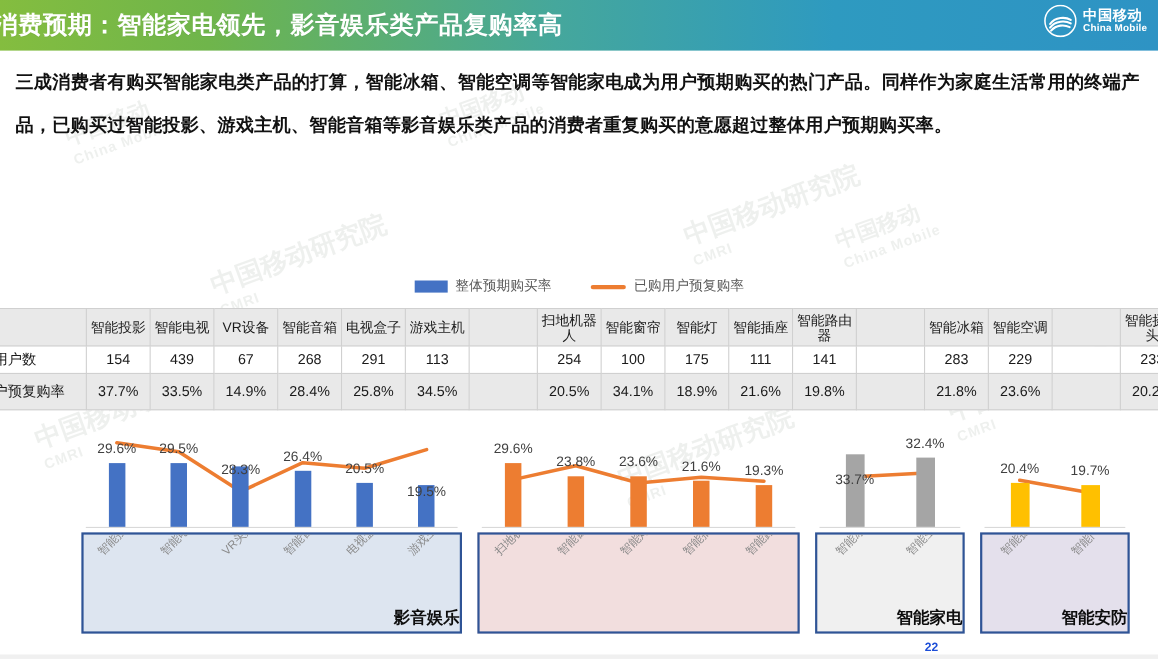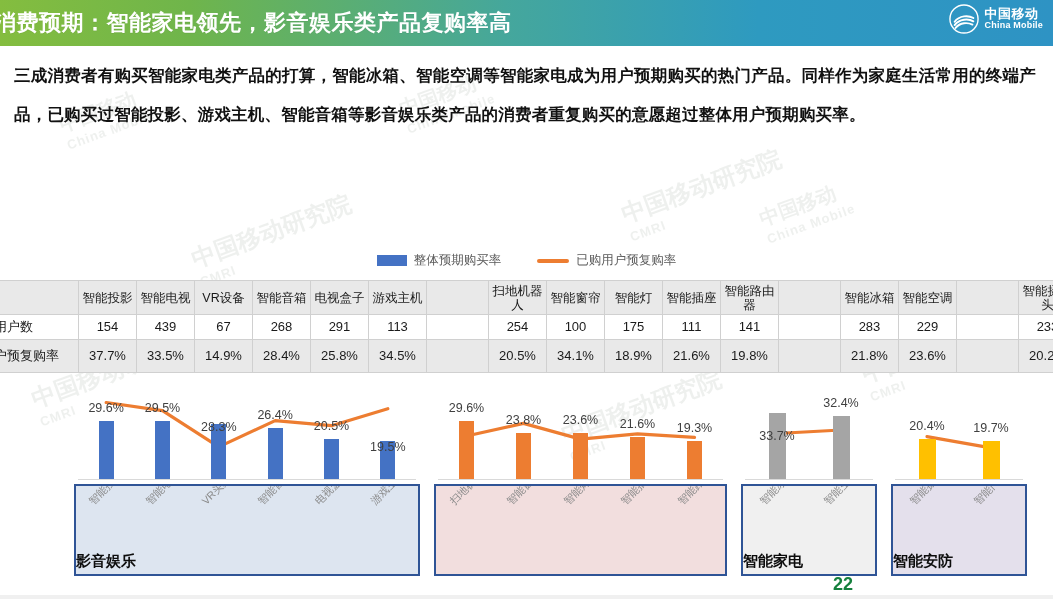--- a/index.html
+++ b/index.html
@@ -82,31 +82,31 @@
     text-align: center;
   }
   svg.lines { position: absolute; left: 0; top: 0; width: 1053px; height: 104px; overflow: visible; }
 
   
   .catbox {
     position: absolute; border: 2px solid #2f5496; height: 92px;
     overflow: hidden;
   }
   .cat-title {
-    position: absolute; bottom: 3px; left: 0; width: 100%; text-align: left;
+    position: absolute; bottom: 3px; left: 0; width: 100%; text-align: right;
     font-size: 15px; font-weight: bold; color: #0d0d0d;
   }
   .tick {
     position: absolute; font-size: 10.5px; color: #8a8a8a; white-space: nowrap;
     transform: rotate(-45deg); transform-origin: left bottom;
   }
 
   .pagenum {
     position: absolute; right: 12px; bottom: 4px;
-    font-size: 18px; font-weight: bold; color: #15803d;
+    font-size: 11px; font-weight: bold; color: #1d4ed8;
   }
   .bottombar { position:absolute; left:0; bottom:0; width:1053px; height:4px; background:#f0f0f0; }
 </style>
 </head>
 <body>
 
 <div id="slide">
 
   <div class="titlebar">
     <div class="title-text">消费预期：智能家电领先，影音娱乐类产品复购率高</div>

